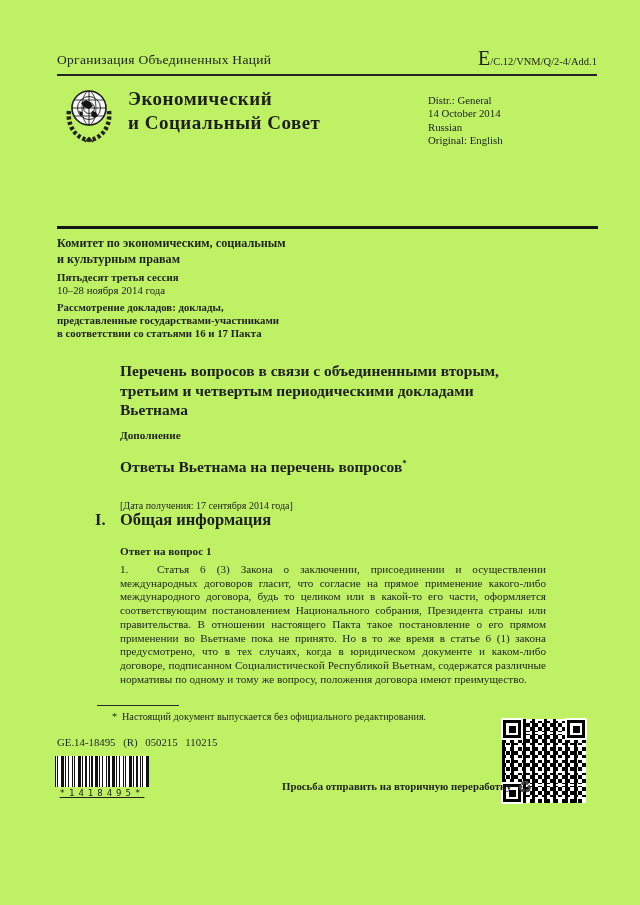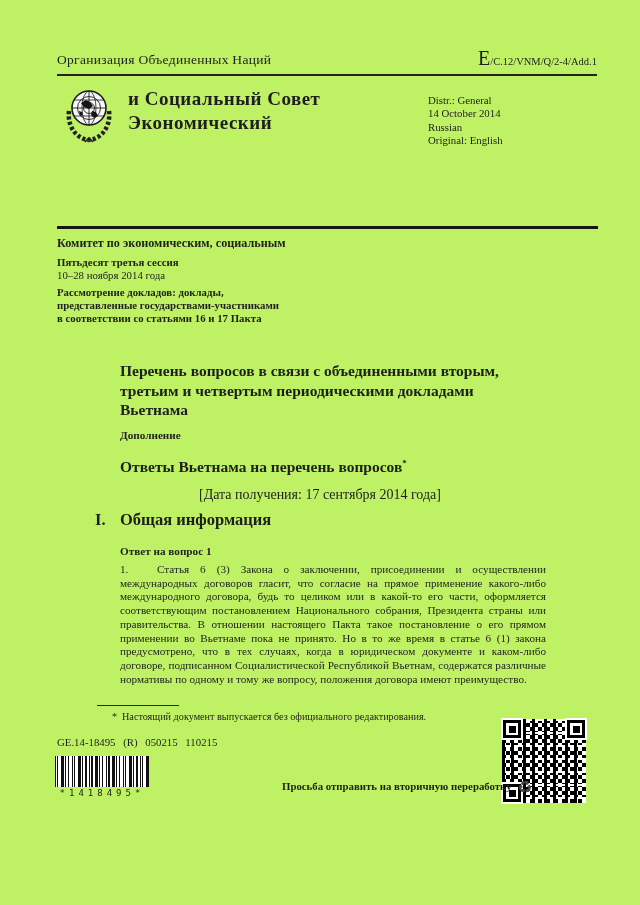--- a/index.html
+++ b/index.html
@@ -24,21 +24,21 @@
   .committee .name{font-size:12.2px;font-weight:bold;line-height:15.5px;}
   .committee .session{font-size:10.8px;font-weight:bold;line-height:13px;margin-top:4px;}
   .committee .plain{font-size:10.8px;line-height:13px;}
   .committee .topic{font-size:10.8px;font-weight:bold;line-height:13px;margin-top:4px;}
   
   .title-block{position:absolute;left:120px;top:361px;width:424px;}
   .main-title{font-size:15.5px;font-weight:bold;line-height:19.5px;}
   .supplement{font-size:11.2px;font-weight:bold;margin-top:9px;}
   .responses{font-size:15.5px;font-weight:bold;margin-top:17px;}
   .responses sup{font-size:9px;}
-  .received{font-size:14px;text-align:center;padding-right:24px;margin-top:11px;}
+  .received{font-size:10px;text-align:left;padding-right:24px;margin-top:24px;}
   
   .section-head{position:absolute;left:95px;top:510px;font-size:16.5px;font-weight:bold;}
   .section-head .numeral{display:inline-block;width:25px;}
   .answer-head{position:absolute;left:120px;top:545px;font-size:11.2px;font-weight:bold;}
   .para{position:absolute;left:120px;top:563px;width:426px;font-size:11.2px;line-height:13.7px;text-align:justify;}
   .para .pnum{display:inline-block;width:37px;}
   
   .footnote-rule{position:absolute;left:97px;top:705px;width:82px;height:1.2px;background:#2a2a2a;}
   .footnote{position:absolute;left:97px;top:711px;width:448px;font-size:10.2px;font-family:Liberation Serif, serif;}
   .footnote .mark{display:inline-block;width:10px;margin-left:15px;text-align:left;}
@@ -53,21 +53,21 @@
   .finder{position:absolute;width:18px;height:18px;border:3.5px solid #000;background:#fff;
           box-sizing:border-box;box-shadow:0 0 0 2px #fff;}
   .finder::after{content:'';position:absolute;inset:2.5px;background:#000;}
   .finder.tl{left:1px;top:1px}.finder.tr{right:1px;top:1px}.finder.bl{left:1px;bottom:1px}
   .barcode{position:absolute;left:55px;top:756px;width:94px;}
   .barcode .bars{height:31px;background:repeating-linear-gradient(90deg,
       #111 0 1.5px,#fff 1.5px 2.5px,#111 2.5px 3.5px,#fff 3.5px 6px,
       #111 6px 9px,#fff 9px 10px,#111 10px 11px,#fff 11px 13.5px,
       #111 13.5px 14.5px,#fff 14.5px 17px);}
   .barcode .digits{font-family:"DejaVu Sans Mono",monospace;font-size:9px;letter-spacing:4px;
-      text-align:center;margin-top:1px;color:#222;}
+      text-align:center;margin-top:1px;color:#222;text-decoration:underline;}
   .recycle-line{position:absolute;left:282px;top:777px;font-size:10.8px;font-weight:bold;white-space:nowrap;}
   .recycle-icon{font-family:"DejaVu Sans",sans-serif;font-weight:normal;font-size:17px;
       color:#4a4a4a;vertical-align:-3px;margin-left:6px;}
 </style>
 </head>
 <body>
 
 <div class="page">
 
   <div class="org-name">Организация Объединенных Наций</div>
@@ -88,33 +88,34 @@
       <ellipse cx="30" cy="25" rx="7" ry="17" fill="none" stroke="#1d1d1d" stroke-width="0.8"></ellipse>
       <path d="M22,20 l5,-3 4,2 3,4 -4,3 -5,-2 z" fill="#141414"></path>
       <path d="M33,28 l4,1 2,4 -4,2 -3,-3 z" fill="#141414"></path>
       <path d="M20,28 l3,1 1,3 -3,1 z" fill="#141414"></path>
       <path d="M10,28 C8,44 18,56 30,57" fill="none" stroke="#222" stroke-width="4.5" stroke-dasharray="3.2,2.2"></path>
       <path d="M50,28 C52,44 42,56 30,57" fill="none" stroke="#222" stroke-width="4.5" stroke-dasharray="3.2,2.2"></path>
       <path d="M26,59 l4,-4 4,4" fill="none" stroke="#222" stroke-width="1.6"></path>
     </svg>
   </div>
   <div class="council">
+    <div>Экономический</div>
     <div>и Социальный Совет</div>
-    <div>Экономический</div>
   </div>
   <div class="distr">
     <div>Distr.: General</div>
     <div>14 October 2014</div>
     <div>Russian</div>
     <div>Original: English</div>
   </div>
   <div class="thick-rule"></div>
 
   <div class="committee">
     <div class="name">Комитет по экономическим, социальным</div>
+    <div class="name">и культурным правам</div>
     <div class="session">Пятьдесят третья сессия</div>
     <div class="plain">10–28 ноября 2014 года</div>
     <div class="topic">Рассмотрение докладов: доклады,</div>
     <div class="topic" style="margin-top:0">представленные государствами-участниками</div>
     <div class="topic" style="margin-top:0">в соответствии со статьями 16 и 17 Пакта</div>
   </div>
 
   <div class="title-block">
     <div class="main-title">Перечень вопросов в связи с объединенными вторым, третьим и четвертым периодическими докладами Вьетнама</div>
     <div class="supplement">Дополнение</div>

